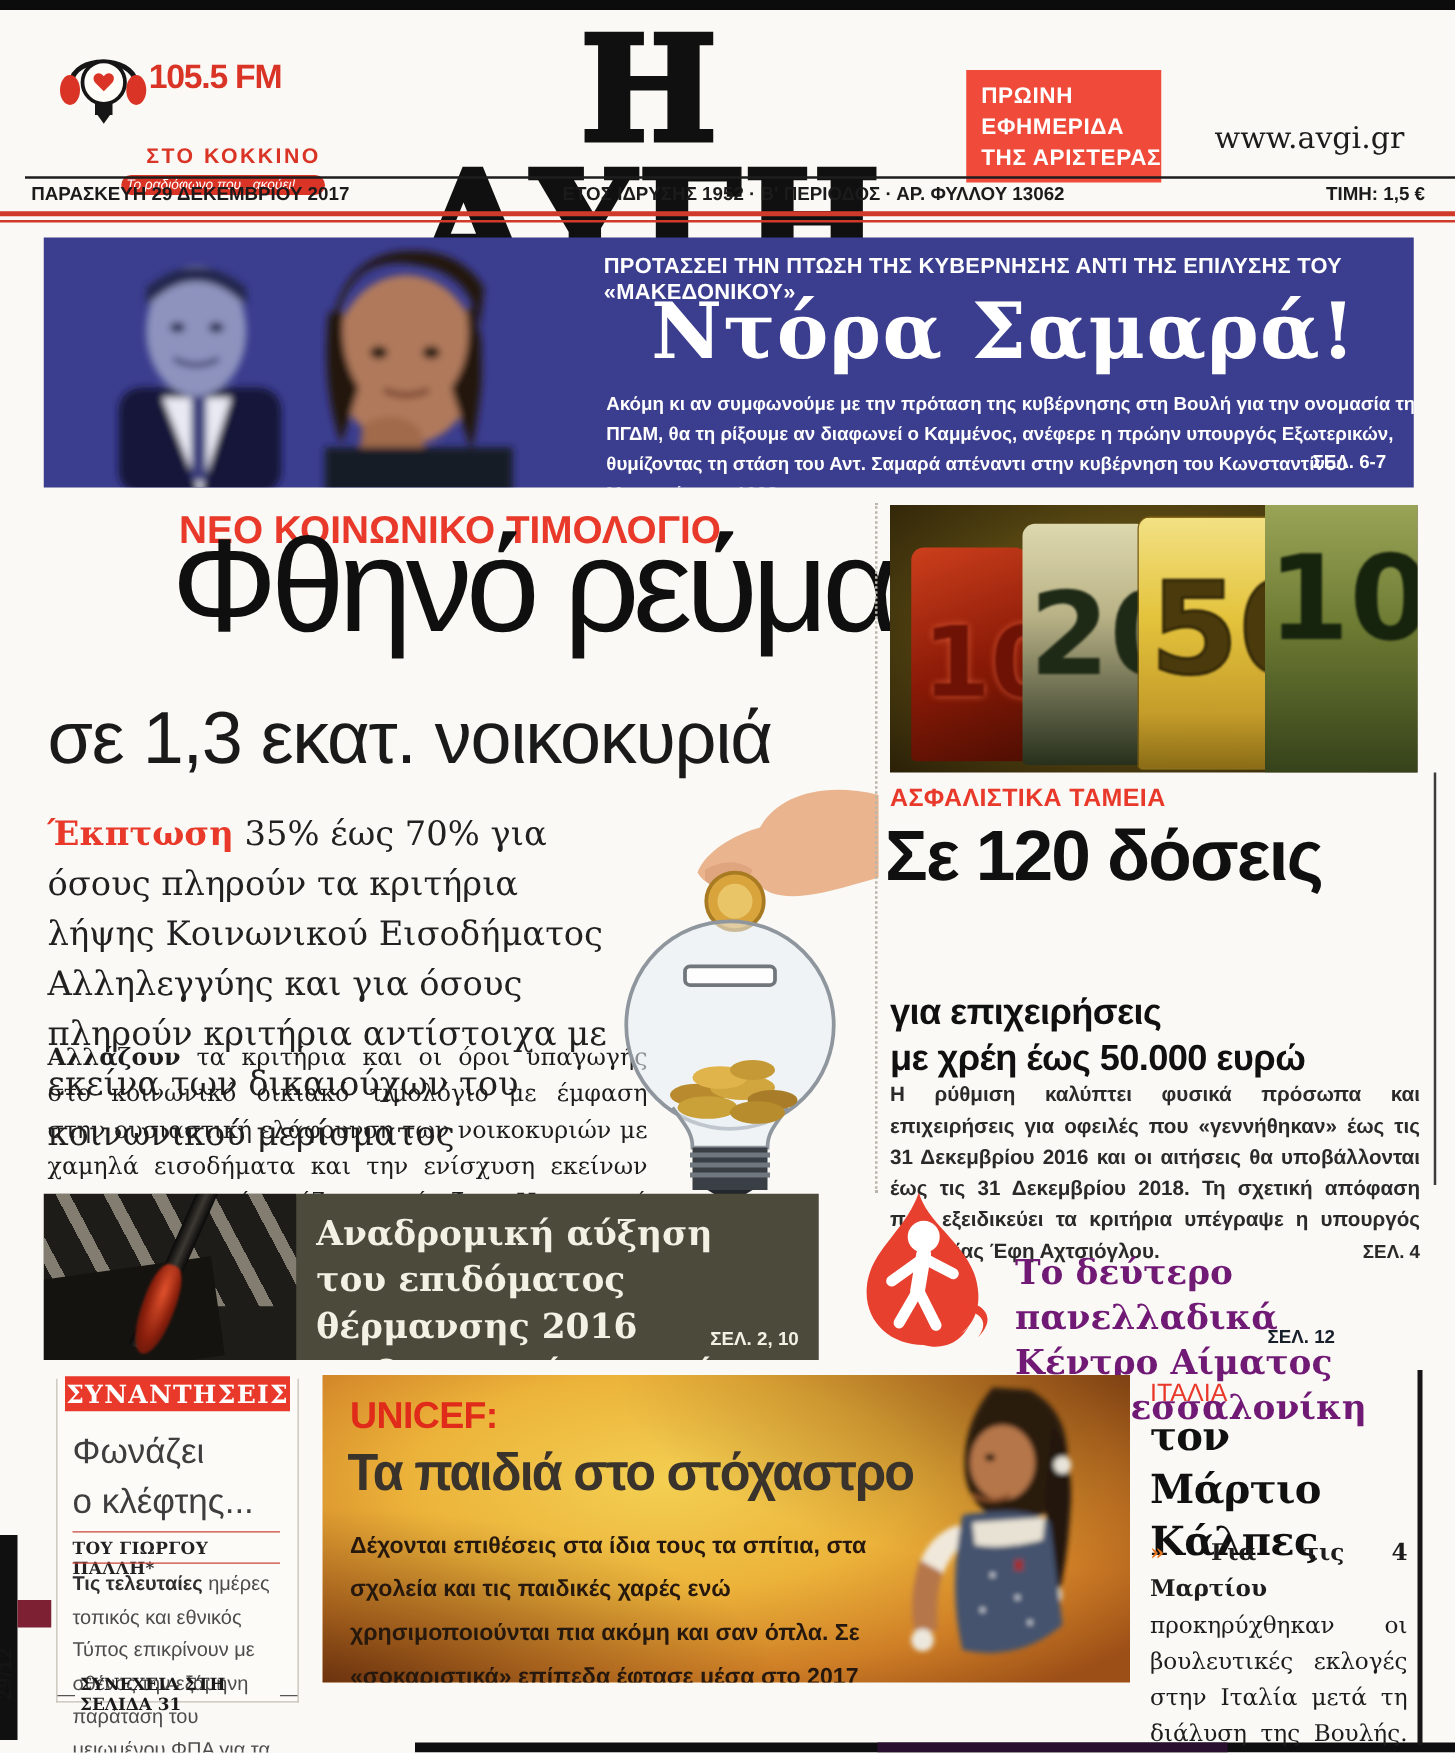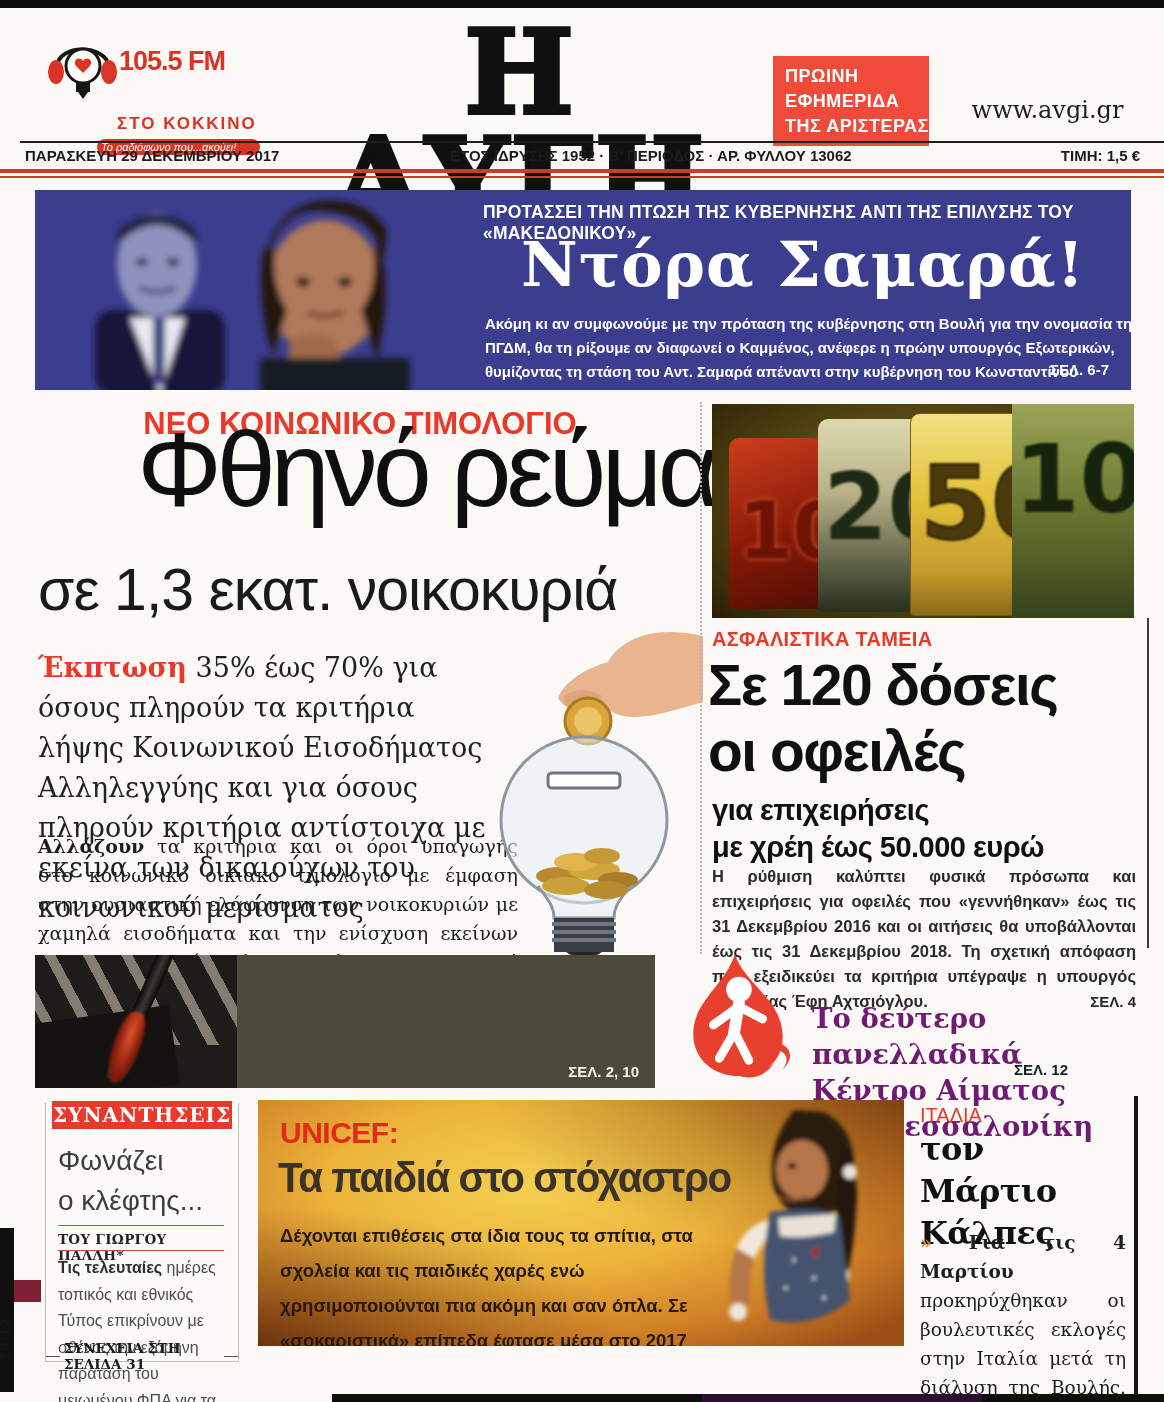--- a/index.html
+++ b/index.html
@@ -279,37 +279,41 @@
   <div class="bill bill50">
       <span class="num">50</span>
     </div>
   <div class="bill bill100">
       <span class="num">100</span>
     </div>
 </div>
 <div class="abs ins-kicker">ΑΣΦΑΛΙΣΤΙΚΑ ΤΑΜΕΙΑ</div>
 <div class="abs ins-headline">
   <div>Σε 120 δόσεις</div>
-  <div>οι οφειλές</div>
 </div>
 <div class="abs ins-subhead">
   <div>για επιχειρήσεις</div>
   <div>με χρέη έως 50.000 ευρώ</div>
 </div>
 <div class="abs ins-body">
   <span>Η ρύθμιση καλύπτει φυσικά πρόσωπα και επιχειρήσεις για οφειλές που «γεννήθηκαν» έως τις 31 Δεκεμβρίου 2016 και οι αιτήσεις θα υποβάλλονται έως τις 31 Δεκεμβρίου 2018. Τη σχετική απόφαση που εξειδικεύει τα κριτήρια υπέγραψε η υπουργός Εργασίας Έφη Αχτσιόγλου.</span>
   <span class="pageref">ΣΕΛ. 4</span>
 </div>
 
 <div class="abs heat">
   <div class="heat-photo">
     <div class="stripes"></div>
     <div class="tray"></div>
     <div class="rod"></div>
     <div class="flame"></div>
+  </div>
+  <div class="heat-title">
+    <div>Αναδρομική αύξηση</div>
+    <div>του επιδόματος θέρμανσης 2016</div>
+    <div>σε 8 ορεινούς νομούς</div>
   </div>
   <div class="heat-page">ΣΕΛ. 2, 10</div>
 </div>
 
 <div class="abs blood">
   <div class="blood-logo">
     <svg width="118" height="132" viewBox="0 0 120 134">
       <path d="M58,4 C66,32 102,48 106,82 C110,110 90,128 62,128 C34,128 12,108 16,78 C20,50 48,34 58,4 Z" fill="#e8402f"></path>
       <path d="M92,92 C112,94 122,106 106,122 C118,106 104,98 84,100 Z" fill="#e8402f"></path>
       <path d="M70,118 C84,124 96,120 100,110 C92,128 76,132 62,128 Z" fill="#e8402f"></path>

